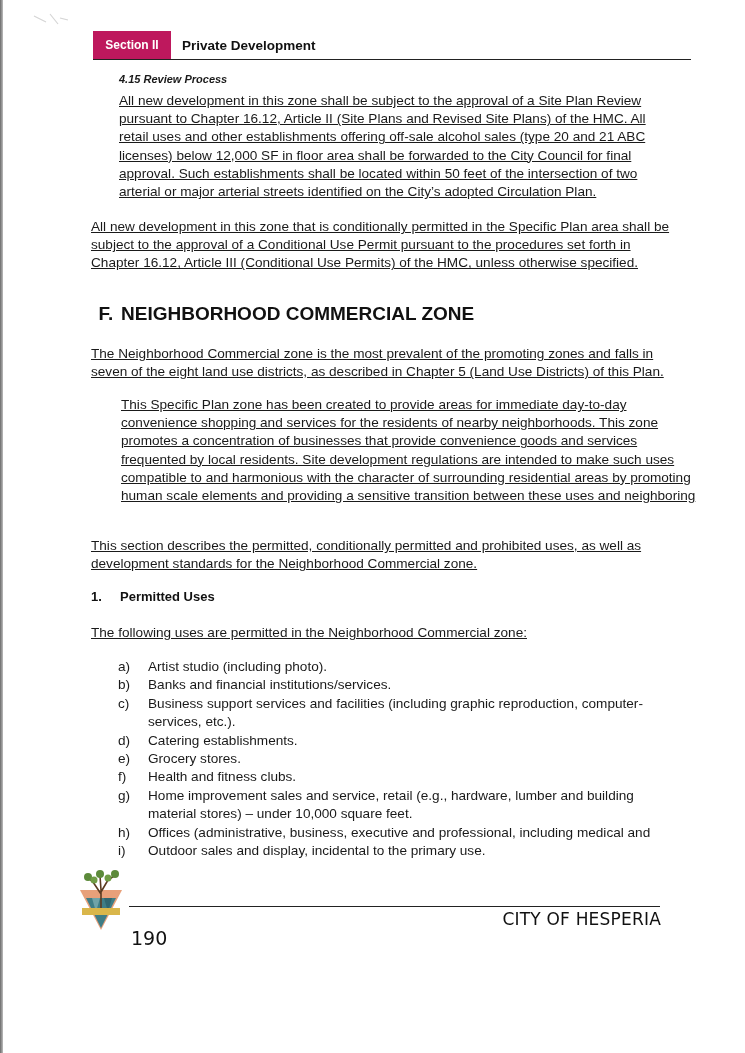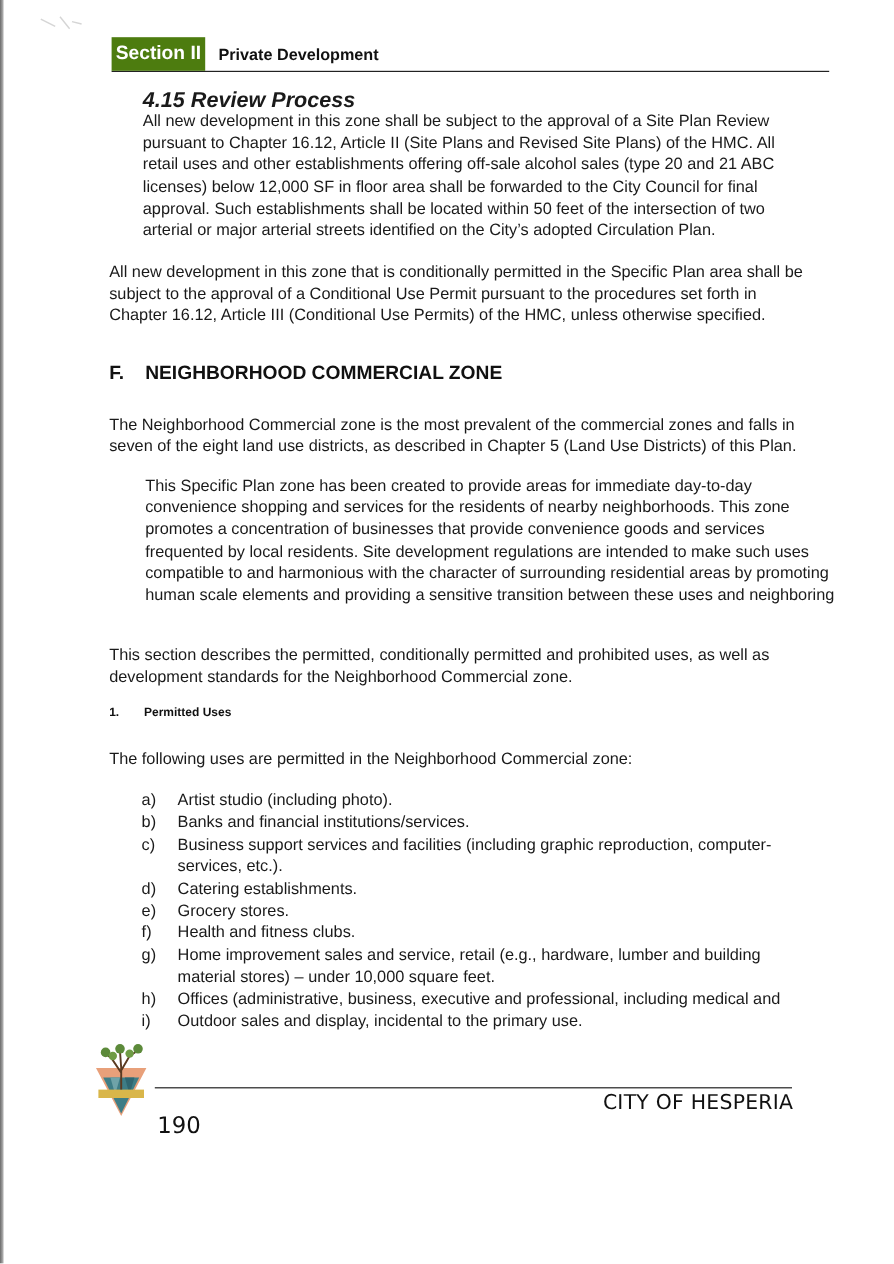--- a/index.html
+++ b/index.html
@@ -38,65 +38,67 @@
       width: 598px;
       height: 28px;
       border-bottom: 1.5px solid #222;
     }
     .section-badge {
       position: absolute;
       left: 0;
       top: 0;
       width: 78px;
       height: 28px;
-      background: #4d7c0f;
+      background: #be185d;
       color: #ffffff;
       font-weight: bold;
-      font-size: 16px;
+      font-size: 12px;
       line-height: 28px;
       text-align: center;
     }
     .section-title {
       position: absolute;
       left: 89px;
       top: 0;
       line-height: 30px;
       font-weight: bold;
       font-size: 13.5px;
       color: #111;
     }
     .text {
       position: absolute;
       font-size: 13.6px;
       line-height: 18.2px;
       color: #1a1a1a;
+      text-decoration: underline;
     }
     .subhead-italic {
       position: absolute;
       left: 119px;
       top: 73px;
       font-weight: bold;
       font-style: italic;
-      font-size: 18px;
+      font-size: 11px;
       color: #1a1a1a;
     }
     .heading {
       position: absolute;
       font-weight: bold;
-      font-size: 16px;
-      color: #111;
+      font-size: 19px;
+      color: #111;
+      text-align: center;
     }
     .heading .num {
       display: inline-block;
       width: 30px;
     }
     .subheading {
       position: absolute;
       font-weight: bold;
-      font-size: 10px;
+      font-size: 13px;
       color: #111;
     }
     .subheading .num {
       display: inline-block;
       width: 29px;
     }
     .list {
       position: absolute;
       left: 118px;
       top: 658px;
@@ -178,21 +180,21 @@
   <div>All new development in this zone that is conditionally permitted in the Specific Plan area shall be</div>
   <div>subject to the approval of a Conditional Use Permit pursuant to the procedures set forth in</div>
   <div>Chapter 16.12, Article III (Conditional Use Permits) of the HMC, unless otherwise specified.</div>
 </div>
 
 <div class="heading" style="left:91px; top:303px;">
   <span class="num">F.</span><span>NEIGHBORHOOD COMMERCIAL ZONE</span>
 </div>
 
 <div class="text" style="left:91px; top:345px;">
-  <div>The Neighborhood Commercial zone is the most prevalent of the commercial zones and falls in</div>
+  <div>The Neighborhood Commercial zone is the most prevalent of the promoting zones and falls in</div>
   <div>seven of the eight land use districts, as described in Chapter 5 (Land Use Districts) of this Plan.</div>
 </div>
 
 <div class="text" style="left:91px; top:396px;margin-left:30px;">
   <div>This Specific Plan zone has been created to provide areas for immediate day-to-day</div>
   <div>convenience shopping and services for the residents of nearby neighborhoods.  This zone</div>
   <div>promotes a concentration of businesses that provide convenience goods and services</div>
   <div>frequented by local residents.  Site development regulations are intended to make such uses</div>
   <div>compatible to and harmonious with the character of surrounding residential areas by promoting</div>
   <div>human scale elements and providing a sensitive transition between these uses and neighboring</div>

